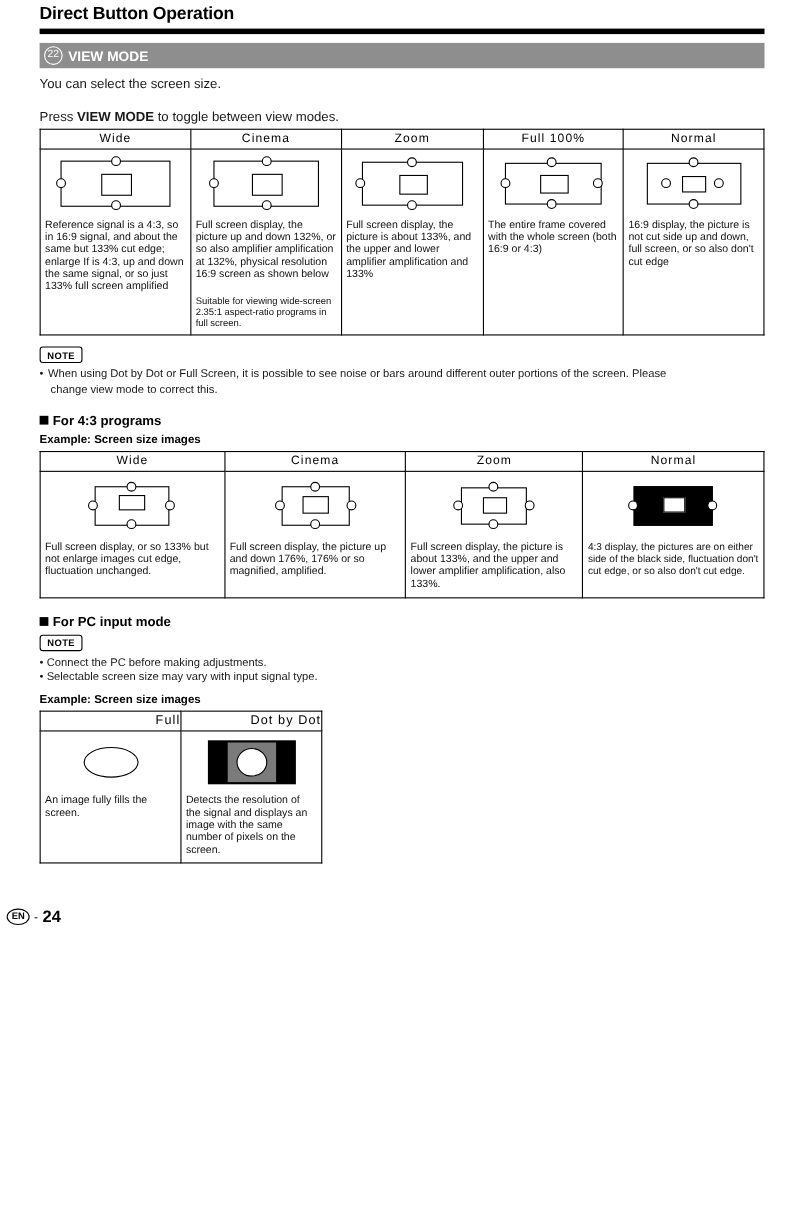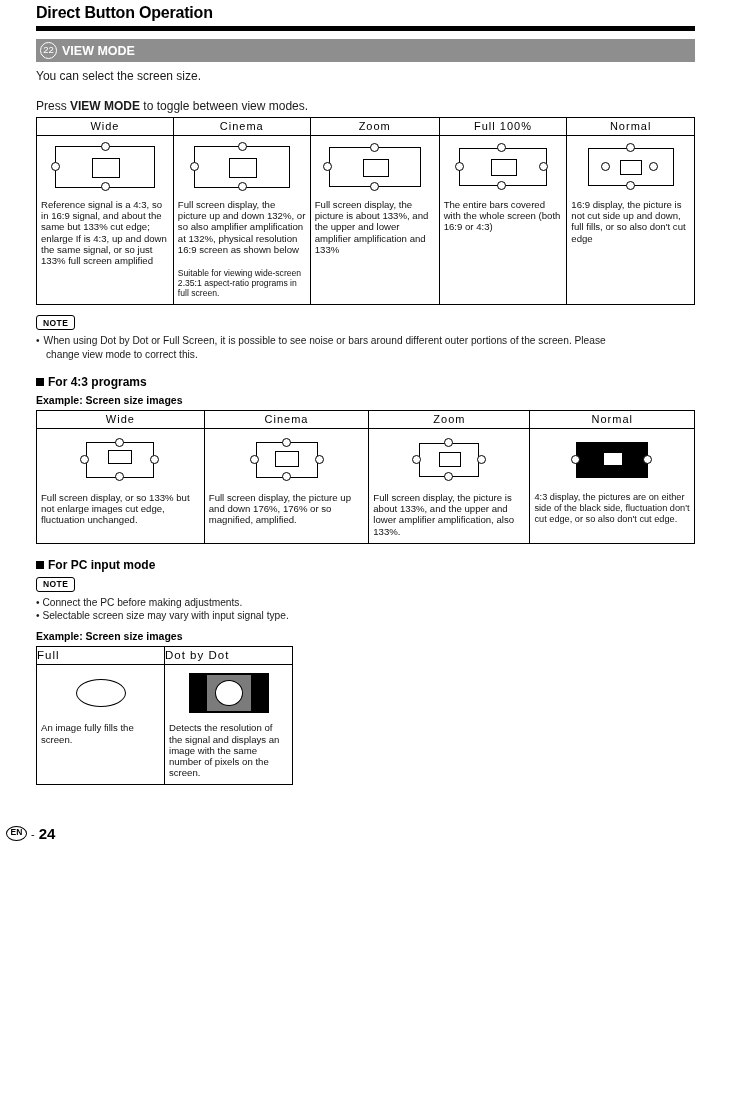--- a/index.html
+++ b/index.html
@@ -188,21 +188,21 @@
   }
   table.pc th, table.pc td {
     border: 1px solid #000;
     vertical-align: top;
     padding: 0;
   }
   table.pc th {
     font-size: 11.5px;
     font-weight: normal;
     letter-spacing: 1px;
-    text-align: left;
+    text-align: right;
     padding: 2px 0 3px;
   }
 
   
   .footer {
     position: absolute;
     left: 0;
     bottom: 14px;
     width: 731px;
     display: flex;
@@ -312,35 +312,35 @@
             <div class="pic" style="width:108px;height:48px;">
               <div class="frame" style="width:88px;height:38px;margin:5px auto 0;">
                 <div class="inner" style="width:26px;height:17px;left:31px;top:10px;"></div>
               </div>
               <span class="dot" style="width:9px;height:9px;left:48px;top:0px;"></span>
               <span class="dot" style="width:9px;height:9px;left:48px;top:38px;"></span>
               <span class="dot" style="width:9px;height:9px;left:6px;top:19px;"></span>
               <span class="dot" style="width:9px;height:9px;left:90px;top:19px;"></span>
             </div>
           </div>
-          <div class="cell-txt">The entire bars covered with the whole screen (both 16:9 or 4:3)</div>
+          <div class="cell-txt">The entire frame covered with the whole screen (both 16:9 or 4:3)</div>
         </td>
         <td>
           <div class="cell-img">
             <div class="pic" style="width:104px;height:48px;">
               <div class="frame" style="width:86px;height:38px;margin:5px auto 0;">
                 <div class="inner" style="width:22px;height:15px;left:31px;top:11px;"></div>
               </div>
               <span class="dot" style="width:9px;height:9px;left:47px;top:0px;"></span>
               <span class="dot" style="width:9px;height:9px;left:47px;top:38px;"></span>
               <span class="dot" style="width:9px;height:9px;left:22px;top:19px;"></span>
               <span class="dot" style="width:9px;height:9px;left:70px;top:19px;"></span>
             </div>
           </div>
-          <div class="cell-txt">16:9 display, the picture is not cut side up and down, full fills, or so also don't cut edge</div>
+          <div class="cell-txt">16:9 display, the picture is not cut side up and down, full screen, or so also don't cut edge</div>
         </td>
       </tr>
     </tbody>
   </table>
 
   
   <div class="note-badge">NOTE</div>
   <div class="note-list">
     <div class="bullet-line">
       <span>•</span>

